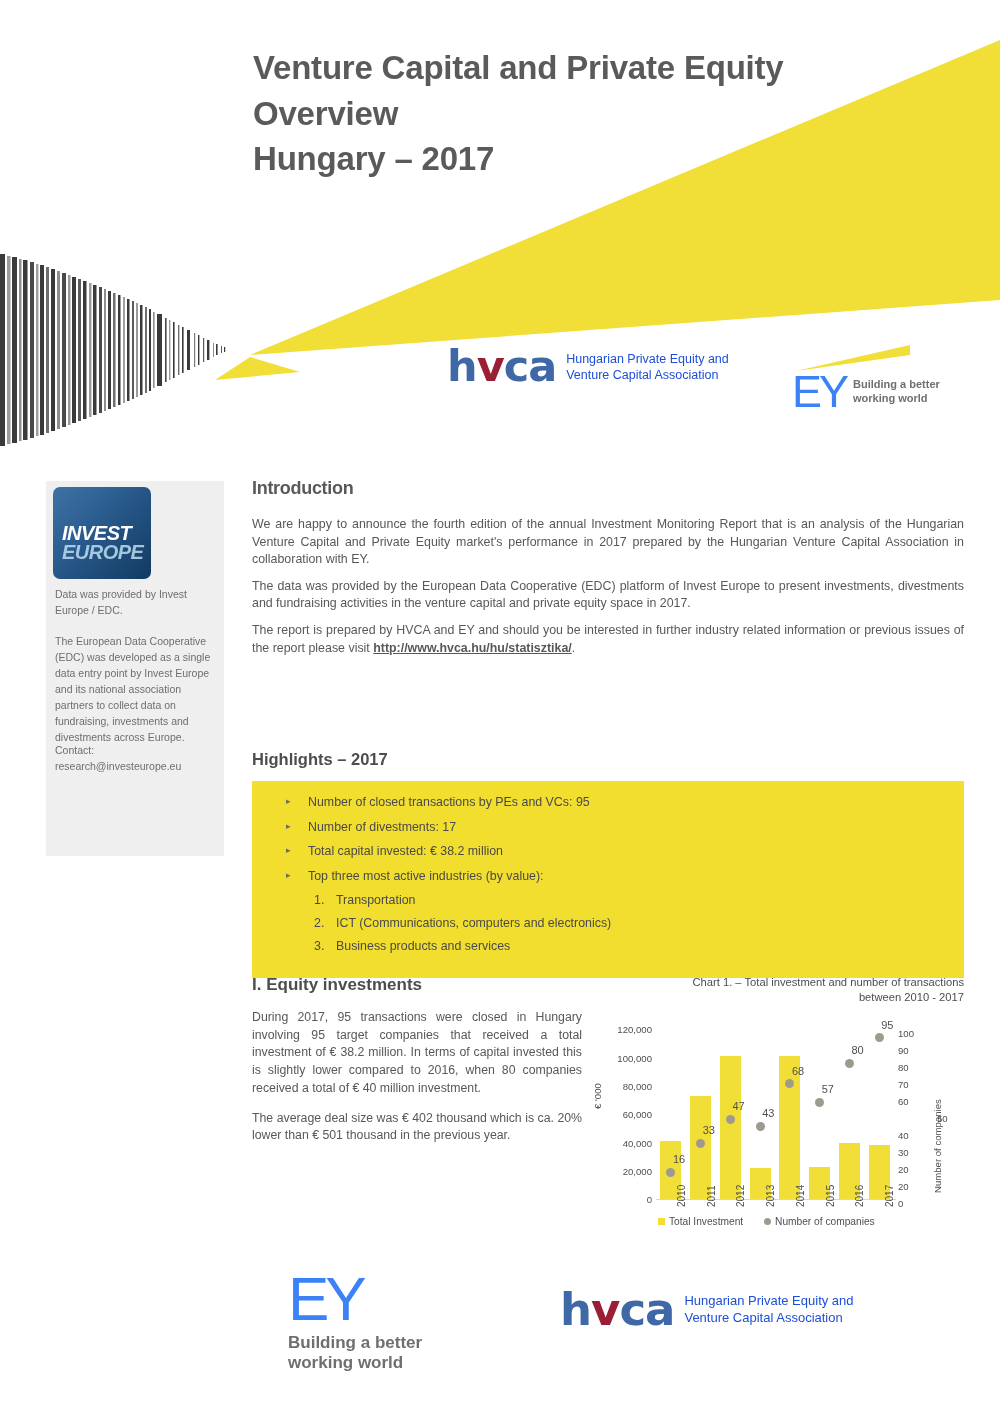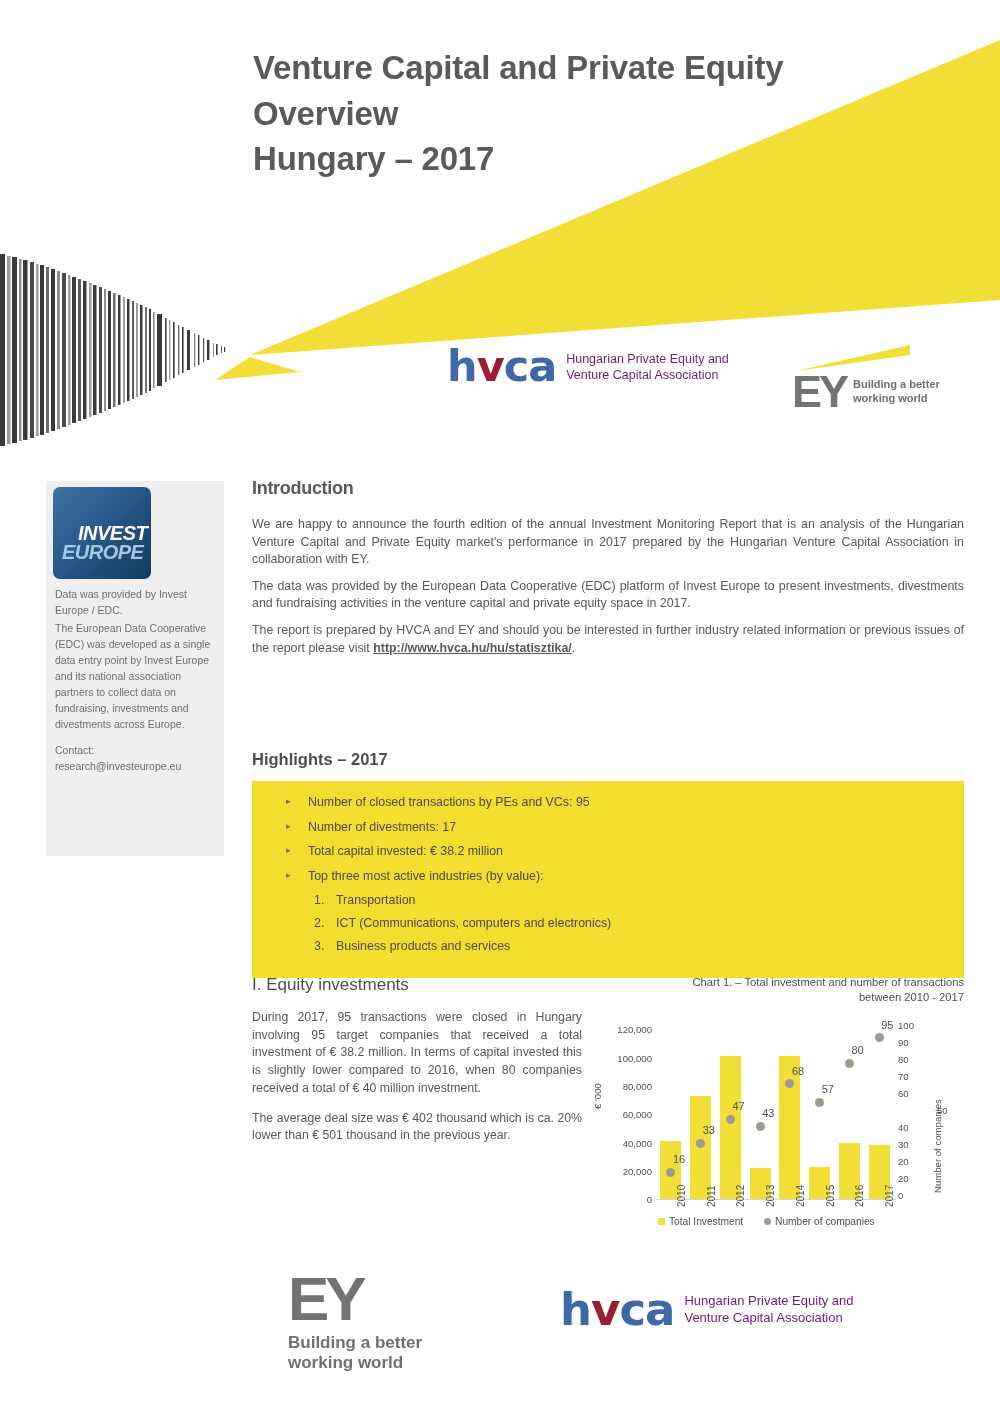--- a/index.html
+++ b/index.html
@@ -24,27 +24,27 @@
   #header-logos{position:absolute;left:447px;top:345px;width:520px;height:70px;}
   .hvca{display:inline-block;vertical-align:middle;}
   .hvca-mark{
     font-family:"DejaVu Sans","Liberation Sans",sans-serif;
     font-size:43px;font-weight:bold;letter-spacing:-1px;color:#3f68a6;
     line-height:1;display:inline-block;vertical-align:middle;
   }
   .hvca-mark .v{color:#9a1f35;}
   .hvca-text{
     display:inline-block;vertical-align:middle;margin-left:10px;
-    font-size:12.5px;line-height:1.28;color:#701a75;white-space:pre-line;
+    font-size:12.5px;line-height:1.28;color:#1d4ed8;white-space:pre-line;
   }
   #ey-header{position:absolute;left:345px;top:0px;}
   .ey-wedge{width:118px;height:26px;}
   .ey-mark{
     font-family:"Liberation Sans","DejaVu Sans",sans-serif;
-    font-weight:bold;font-size:45px;line-height:0.92;color:#737373;
+    font-weight:normal;font-size:45px;line-height:0.92;color:#3b82f6;
     letter-spacing:-3px;display:inline-block;vertical-align:middle;
   }
   .ey-tag{
     display:inline-block;vertical-align:middle;margin-left:7px;
     font-size:11px;line-height:1.25;color:#6f6f6f;white-space:pre-line;
     font-weight:bold;
   }
 
   
   #sidebar{
@@ -54,33 +54,32 @@
   #ie-logo{
     position:absolute;left:7px;top:6px;width:98px;height:92px;
     border-radius:7px;
     background:linear-gradient(135deg,#3f72a4 0%,#2e5f92 35%,#1d4b78 70%,#123a60 100%);
     overflow:hidden;
   }
   #ie-logo .invest{
     position:absolute;left:9px;top:35px;color:#ffffff;font-weight:bold;
     font-size:20px;letter-spacing:-0.5px;font-style:italic;
     font-family:"Liberation Sans",sans-serif;
-    margin-left:16px;
   }
   #ie-logo .europe{
     position:absolute;left:9px;top:54px;color:#bcdcf2;font-weight:bold;
     font-size:20px;letter-spacing:-0.5px;font-style:italic;opacity:.85;
     font-family:"Liberation Sans",sans-serif;
   }
   .side-p{
     position:absolute;left:9px;width:163px;
     font-size:10.5px;line-height:1.52;color:#6e6e6e;
   }
   #side-p1{top:106px;}
-  #side-p2{top:140px;}
+  #side-p2{top:153px;}
   #side-contact{top:262px;}
 
   
   #main{position:absolute;left:252px;top:478px;width:712px;}
   h1.sec{
     margin:0 0 17px 0;font-size:18px;font-weight:bold;color:#595959;
     letter-spacing:-0.3px;
   }
   p.body{
     margin:0 0 9px 0;font-size:12.4px;line-height:1.42;color:#585858;
@@ -103,21 +102,21 @@
   .hl-item .arrow{
     position:absolute;left:0;top:1px;font-size:9px;color:#6b6b6b;
   }
   .hl-sub{
     margin:0 0 0 62px;padding:0 0 9px 0;font-size:12.4px;color:#4a4a4a;
   }
   .hl-sub .num{display:inline-block;width:22px;}
 
   
   #equity{position:absolute;left:252px;top:975px;width:330px;}
-  h2.sec3{margin:0 0 14px 0;font-size:17px;font-weight:normal;color:#4d4d4d;}
+  h2.sec3{margin:0 0 14px 0;font-size:17px;font-weight:bold;color:#4d4d4d;}
   p.col{
     margin:0 0 12px 0;font-size:12.3px;line-height:1.44;color:#585858;
     text-align:justify;
   }
 
   
   #chart-block{position:absolute;left:598px;top:975px;width:366px;}
   #chart-title{
     font-size:11.2px;color:#4d4d4d;text-align:right;line-height:1.35;
     margin:0 0 12px 0;
@@ -134,21 +133,21 @@
     background:#9e9a8e;
   }
   .dotlab{
     position:absolute;font-size:11px;color:#4f4f4f;white-space:nowrap;
   }
   .ytick{
     position:absolute;right:0;font-size:9.6px;color:#4f4f4f;
     text-align:right;white-space:nowrap;transform:translateY(-50%);
   }
   #yleft{position:absolute;left:0;top:12px;width:54px;height:170px;}
-  #yright{position:absolute;left:300px;top:8px;width:26px;height:170px;text-decoration:underline;}
+  #yright{position:absolute;left:300px;top:16px;width:26px;height:170px;text-decoration:underline;}
   .ytick-r{
     position:absolute;left:0;font-size:9.6px;color:#4f4f4f;
     white-space:nowrap;transform:translateY(-50%);
   }
   #ylabel-left{
     position:absolute;left:-6px;top:92px;font-size:9.6px;color:#4f4f4f;
     transform:rotate(-90deg);transform-origin:left top;white-space:nowrap;
   }
   #ylabel-right{
     position:absolute;left:334px;top:176px;font-size:9.6px;color:#4f4f4f;

